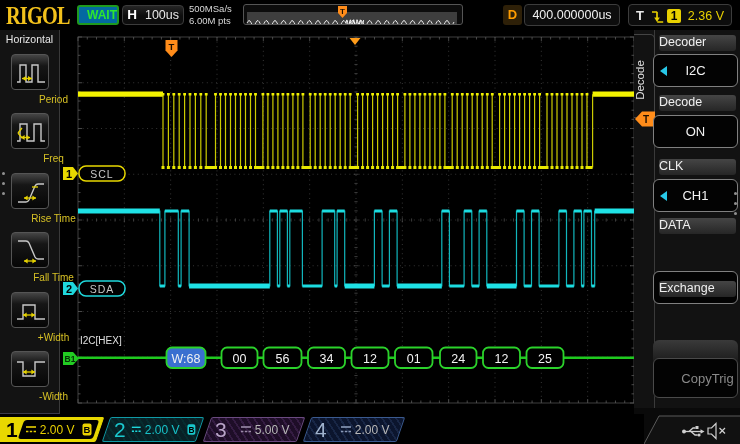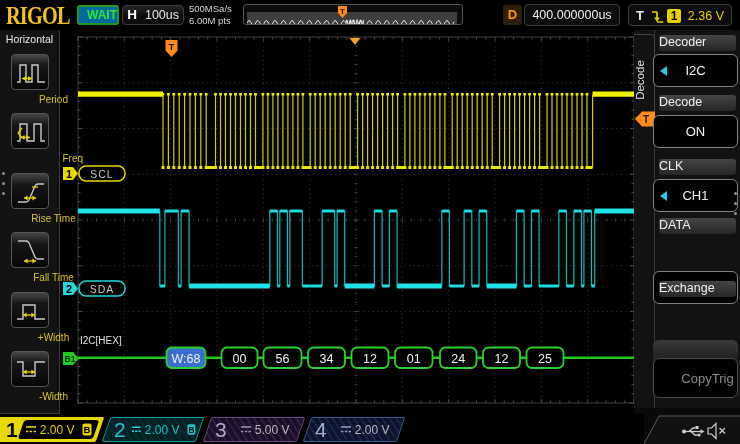--- a/index.html
+++ b/index.html
@@ -168,21 +168,21 @@
         <path d="M20,23.5 l-4,-2.6 v5.2 z" fill="#e6d200"></path>
       </svg></div>
 <div class="ilabel" style="top:64px;">Period</div>
 <div class="ibox" style="left:11px;top:83px;"><svg width="38" height="36" viewBox="0 0 38 36">
         <path d="M5,27 h3 v-17 h7 v17 h7 v-17 h7 v17 h4" stroke="#c8c8c8" stroke-width="1.4" fill="none"></path>
         <path d="M6,19 l4,-5 M6,19 l4,5" stroke="#e6d200" stroke-width="1.3" fill="none"></path>
         <path d="M9,23.5 h9" stroke="#e6d200" stroke-width="1.3" fill="none"></path>
         <path d="M9,23.5 l3.6,-2.4 v4.8 z" fill="#e6d200"></path>
         <path d="M18,23.5 l-3.6,-2.4 v4.8 z" fill="#e6d200"></path>
       </svg></div>
-<div class="ilabel" style="top:123px;text-align:right;">Freq</div>
+<div class="ilabel" style="top:123px;">Freq</div>
 <div class="ibox" style="left:11px;top:143px;"><svg width="38" height="36" viewBox="0 0 38 36">
         <path d="M6,28 h8 q2,0 3,-2 l6,-14 q1,-2 3,-2 h6" stroke="#c8c8c8" stroke-width="1.4" fill="none"></path>
         <path d="M12,24 h12" stroke="#e6d200" stroke-width="1.3" fill="none"></path>
         <path d="M12,24 l3.6,-2.4 v4.8 z" fill="#e6d200"></path>
         <path d="M24,24 l-3.6,-2.4 v4.8 z" fill="#e6d200"></path>
         <path d="M20,13 h6" stroke="#e6d200" stroke-width="1.3" fill="none"></path>
       </svg></div>
 <div class="ilabel" style="top:183px;">Rise Time</div>
 <div class="ibox" style="left:11px;top:202px;"><svg width="38" height="36" viewBox="0 0 38 36">
         <path d="M6,8 h8 q2,0 3,2 l6,14 q1,2 3,2 h6" stroke="#c8c8c8" stroke-width="1.4" fill="none"></path>

